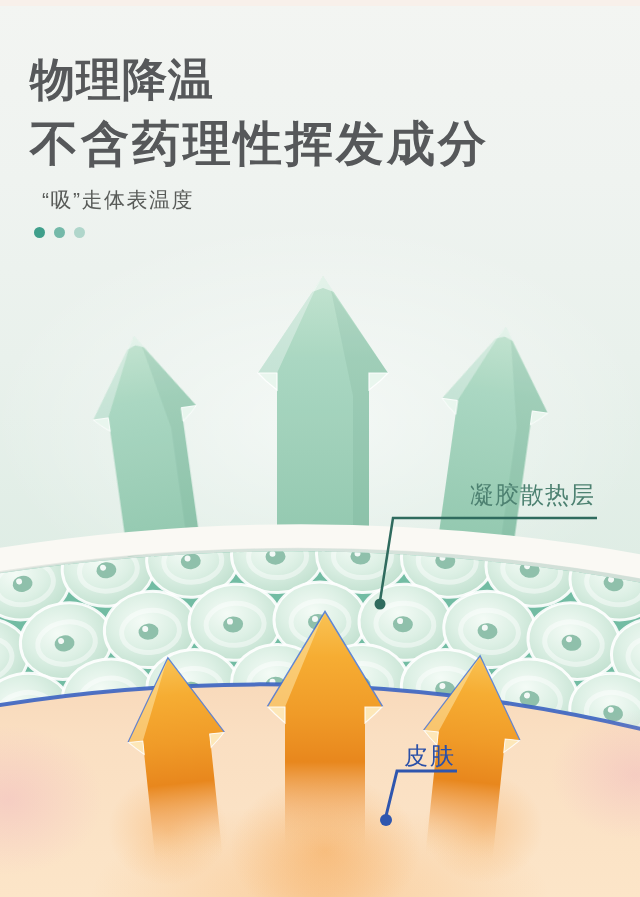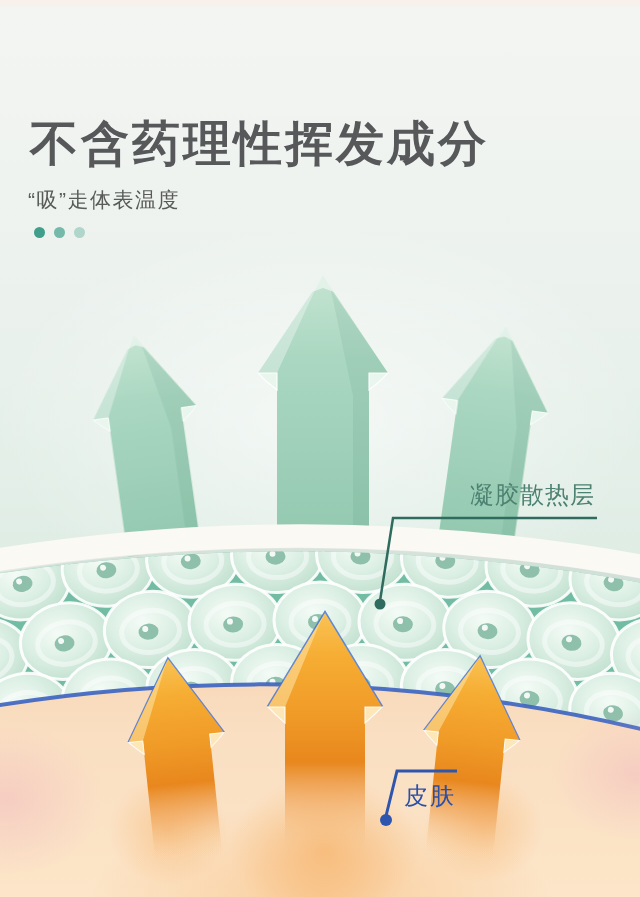--- a/index.html
+++ b/index.html
@@ -5,27 +5,27 @@
   html,body{margin:0;padding:0;background:#ccc;}
   .page{
     position:relative;width:640px;height:897px;overflow:hidden;
     font-family:"Liberation Sans",sans-serif;
     background:linear-gradient(180deg,#f3f5f2 0%,#eff3f0 20%,#e9f1ec 40%,#dfede5 62%,#dcebe2 72%);
   }
   .top-strip{position:absolute;top:0;left:0;width:100%;height:6px;background:#f8f0ea;}
   .title-line{position:absolute;left:30px;font-weight:700;color:var(--title-text,#56585a);line-height:1.08;}
   .title-line.l1{top:56px;font-size:45px;letter-spacing:1px;}
   .title-line.l2{top:118px;font-size:48px;letter-spacing:3px;}
-  .subtitle{position:absolute;left:28px;top:186px;font-size:21px;color:var(--subtitle-text,#585b58);letter-spacing:1.5px;}
+  .subtitle{position:absolute;left:42px;top:186px;font-size:21px;color:var(--subtitle-text,#585b58);letter-spacing:1.5px;}
   .dots{position:absolute;left:34px;top:227px;display:flex;gap:9px;}
   .dots span{width:11px;height:11px;border-radius:50%;display:block;}
   .illustration{position:absolute;left:0;top:0;width:640px;height:897px;}
   .callout-label{position:absolute;font-size:24px;letter-spacing:1px;}
   .gel-label{left:470px;top:479px;color:var(--gel-label-text,#4d8171);}
-  .skin-label{left:404px;top:740px;color:var(--skin-label-text,#2b50a8);letter-spacing:2px;margin-top:40px;}
+  .skin-label{left:404px;top:740px;color:var(--skin-label-text,#2b50a8);letter-spacing:2px;}
 </style>
 </head>
 <body>
 
 <div class="page">
   <div class="top-strip"></div>
 
   <svg class="illustration" viewBox="0 0 640 897" xmlns="http://www.w3.org/2000/svg">
     <defs>
       <linearGradient id="greenGrad" gradientUnits="userSpaceOnUse" x1="0" y1="0" x2="0" y2="272">
@@ -162,20 +162,21 @@
       <polyline points="597,518 393,518 380,601" fill="none" style="stroke:var(--gel-callout,#2f6b5e)" stroke-width="2.5"></polyline>
       <circle cx="380" cy="604" r="5.5" style="fill:var(--gel-callout,#2f6b5e)"></circle>
     </g>
 
     <g>
       <polyline points="457,771 397,771 386,816" fill="none" style="stroke:var(--skin-callout,#2f56ae)" stroke-width="3"></polyline>
       <circle cx="386" cy="820" r="6" style="fill:var(--skin-callout,#2f56ae)"></circle>
     </g>
   </svg>
 
+  <div class="title-line l1">物理降温</div>
   <div class="title-line l2">不含药理性挥发成分</div>
   <div class="subtitle">“吸”走体表温度</div>
   <div class="dots">
     <span style="background: rgb(63, 159, 139);"></span>
     <span style="background: rgb(116, 185, 169);"></span>
     <span style="background: rgb(176, 214, 203);"></span>
   </div>
 
   <div class="callout-label gel-label">凝胶散热层</div>
   <div class="callout-label skin-label">皮肤</div>

